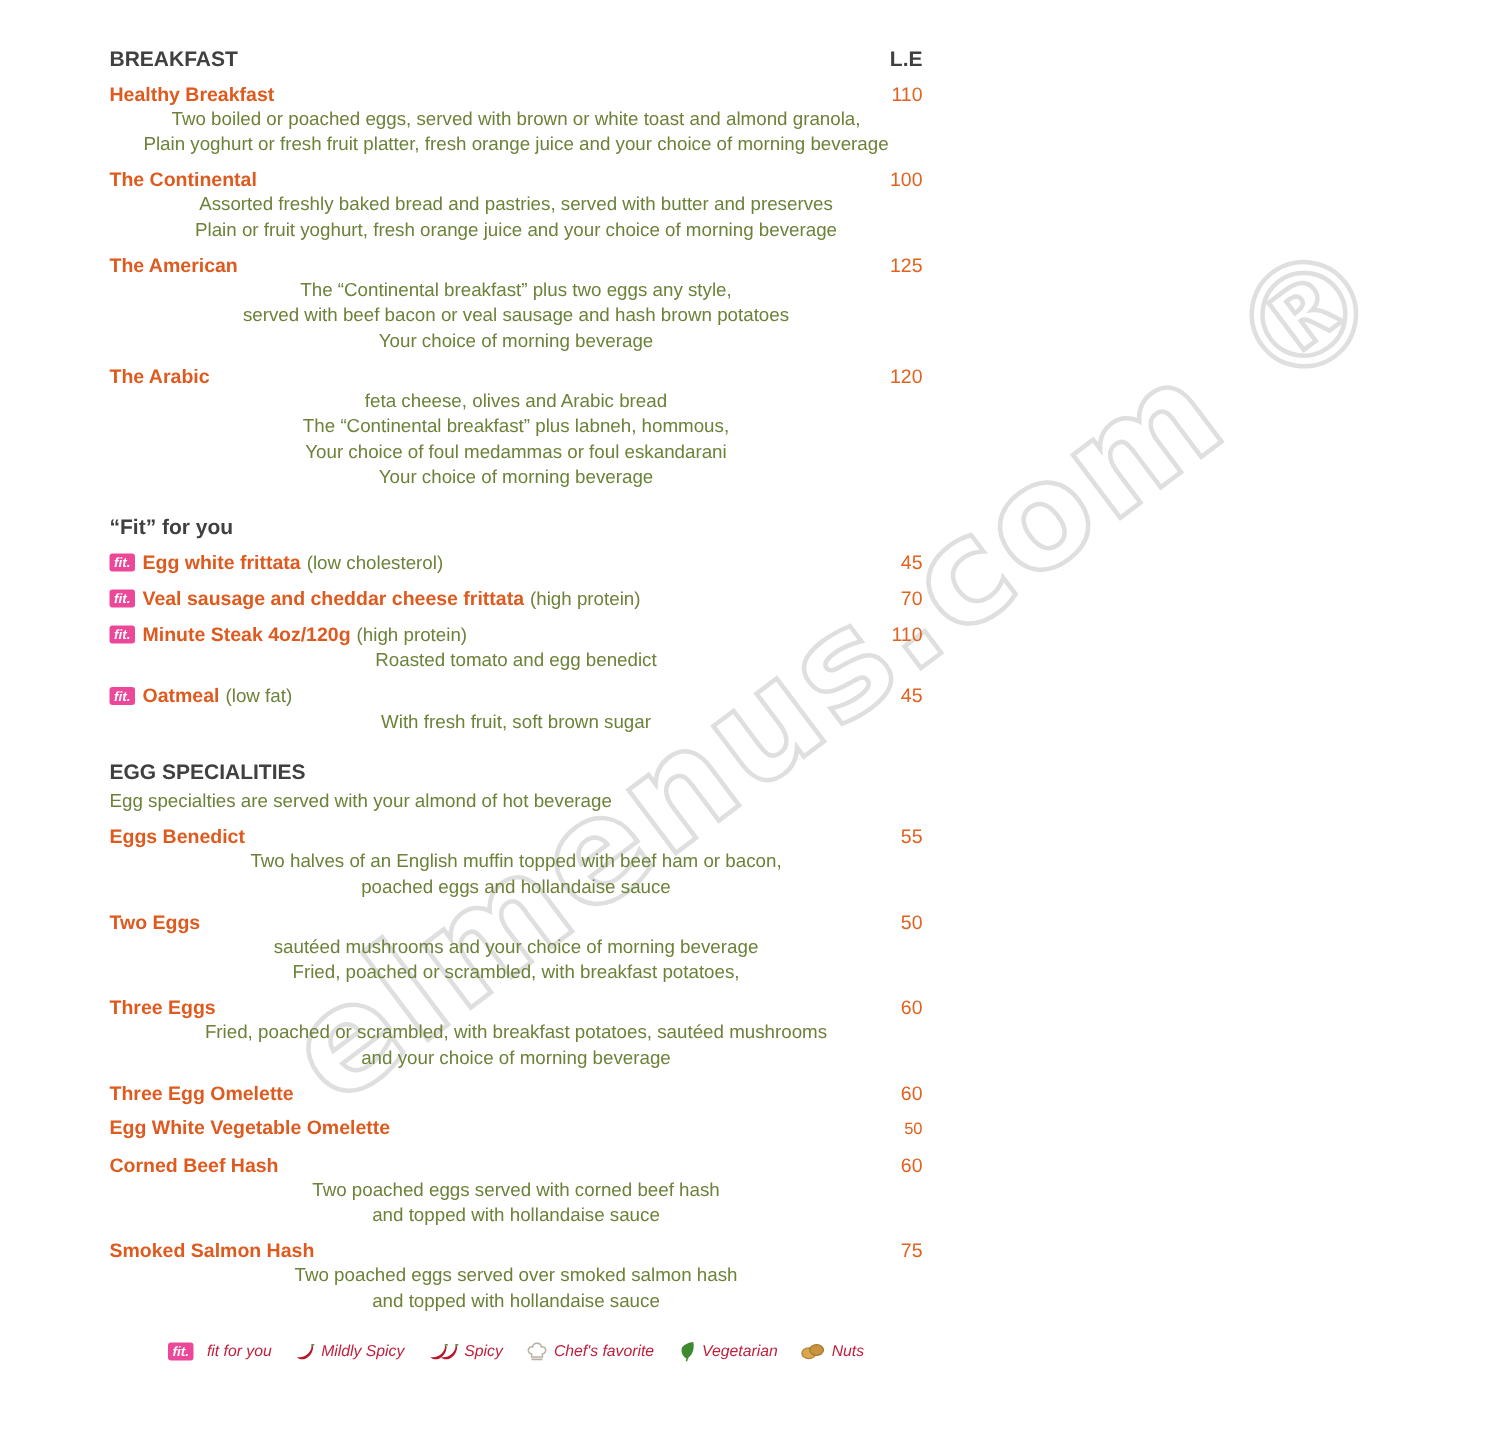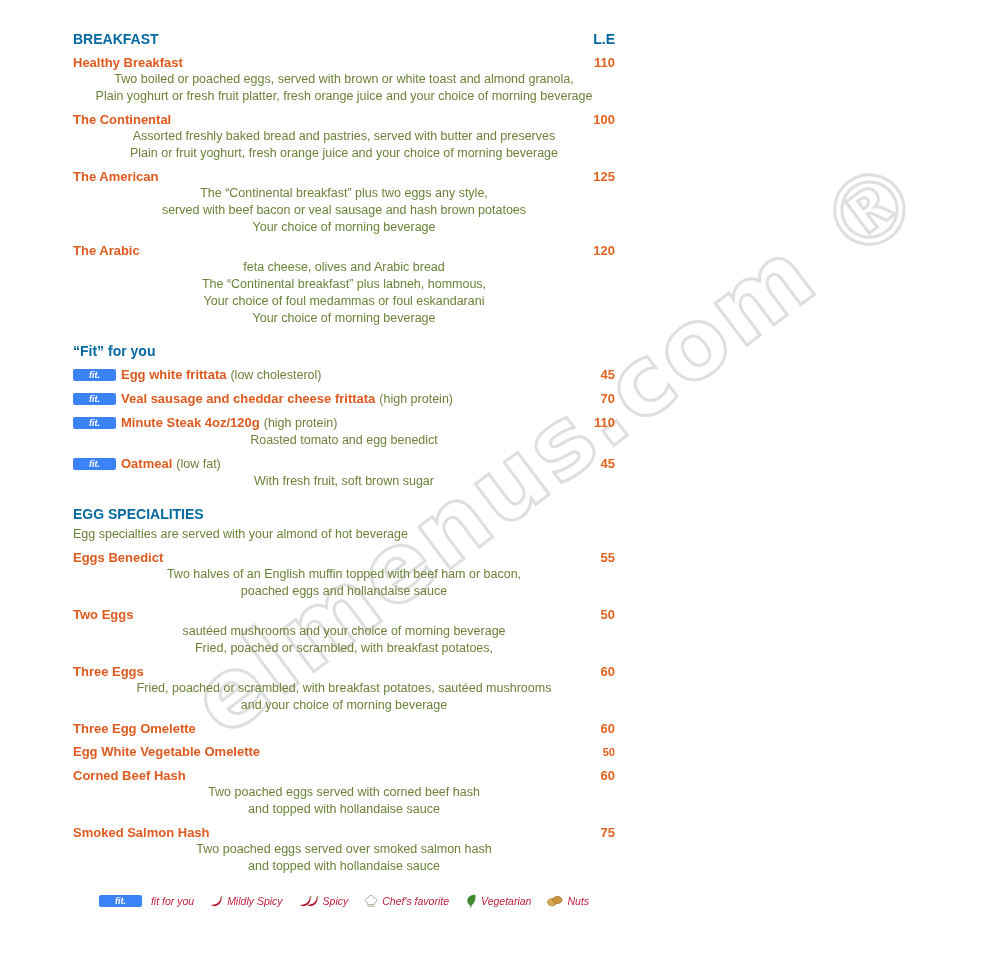--- a/index.html
+++ b/index.html
@@ -10,32 +10,32 @@
   .watermark{
     position:absolute;left:130px;top:420px;width:740px;height:140px;line-height:140px;
     text-align:center;font-size:96px;font-weight:bold;letter-spacing:3px;white-space:nowrap;
     color:transparent;-webkit-text-stroke:3px #dadada;opacity:.85;
     transform:rotate(-37deg);z-index:0;font-family:"DejaVu Sans",sans-serif;
   }
   .content{position:absolute;left:73px;top:30px;width:542px;z-index:1;}
   .menu-section{margin-top:15px;}
   .menu-section:first-child{margin-top:0;}
   .section-header{display:flex;justify-content:space-between;align-items:center;
-    font-size:14px;font-weight:bold;color:#0369a1;line-height:18px;}
+    font-size:14px;font-weight:bold;color:#404040;line-height:18px;}
   .section-subtitle{font-size:12.5px;color:#6C8239;line-height:17px;margin-top:3px;}
   .menu-item{margin-top:6px;}
   .item-row{display:flex;align-items:baseline;line-height:17px;}
   .item-name{font-size:13px;font-weight:bold;color:#DE5A1E;}
   .item-note{font-size:12.5px;color:#6C8239;margin-left:4px;}
-  .item-price{font-size:13px;font-weight:bold;color:#E2621F;margin-left:auto;}
+  .item-price{font-size:13px;font-weight:normal;color:#E2621F;margin-left:auto;}
   .item-price.small{font-size:11px;}
   .desc-line{font-size:12.5px;color:#6C8239;line-height:17px;text-align:center;}
   .fit-badge{
-    background:#3b82f6;color:#ffffff;font-size:9px;font-weight:bold;font-style:italic;
-    padding:1px 16px;margin-right:5px;border-radius:2px;align-self:center;line-height:10px;
+    background:#ec4899;color:#ffffff;font-size:9px;font-weight:bold;font-style:italic;
+    padding:1px 3px;margin-right:5px;border-radius:2px;align-self:center;line-height:10px;
   }
   .footer{position:absolute;left:73px;top:894px;width:542px;z-index:1;text-align:center;}
   .legend{display:flex;justify-content:center;align-items:center;gap:16px;}
   .legend-item{display:flex;align-items:center;gap:4px;}
   .legend-label{font-size:10.5px;font-style:italic;color:#C0203E;text-align:right;}
   .legend-item svg{display:block;}
   .footnote{margin-top:4px;font-size:11px;font-weight:bold;color:#C01E2E;}
 </style>
 </head>
 <body>

